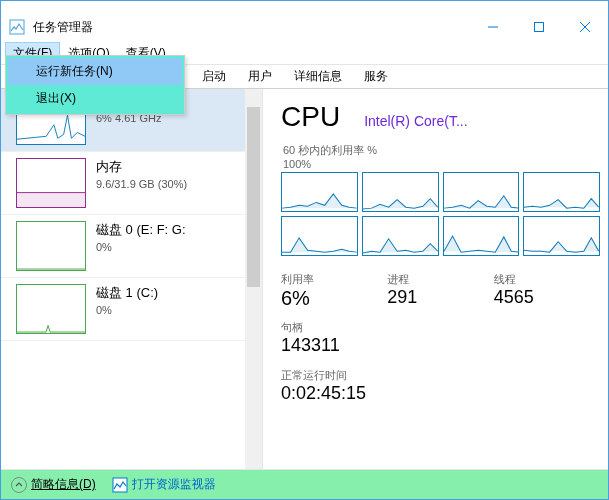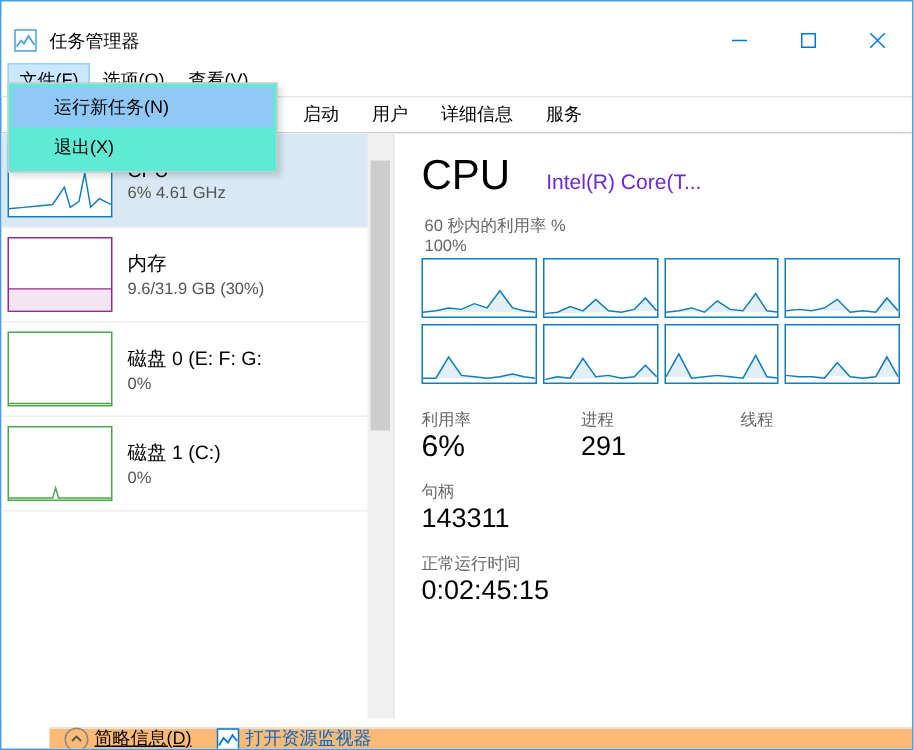--- a/index.html
+++ b/index.html
@@ -14,21 +14,21 @@
 .menu-item { padding: 3px 8px; font-size: 12px; }
 .menu-item.open { background: #cce8ff; border: 1px solid #99d1ff; padding: 2px 7px; }
 .dropdown { position: absolute; top: 54px; left: 4px; background: #5eead4; border: 1px solid #cccccc; box-shadow: 2px 2px 4px rgba(0,0,0,0.15); z-index: 100; min-width: 180px; padding: 2px; }
 .dropdown-item { padding: 5px 28px 5px 28px; font-size: 12px; }
 .dropdown-item.hover { background: #90c8f6; }
 .tabbar { height: 24px; display: flex; align-items: center; padding-left: 4px; border-bottom: 1px solid #d0d0d0; position: relative; }
 .tab { padding: 3px 10px; font-size: 12px; border: 1px solid transparent; }
 .tab.active { border: 1px solid #d0d0d0; border-bottom: 1px solid #fff; background: #fff; margin-bottom: -1px; }
 .content { display: flex; height: calc(100% - 32px - 22px - 24px - 30px); }
 .sidebar { width: 262px; border-right: 1px solid #e5e5e5; overflow-y: auto; background: #fff; }
-.side-item { display: flex; align-items: center; padding: 6px 4px; border-bottom: 1px solid #f0f0f0; }
+.side-item { display: flex; align-items: flex-start; padding: 6px 15px; border-bottom: 1px solid #f0f0f0; }
 .side-item.selected { background: #d9e8f4; }
 .mini-chart { width: 70px; height: 50px; border: 1px solid #117dbb; margin-right: 10px; position: relative; background: #fff; overflow: hidden; }
 .mini-chart.mem { border-color: #952a8e; }
 .mini-chart.disk { border-color: #4ca64c; }
 .mini-chart.eth { border-color: #a05a2c; }
 .mini-chart svg { width: 100%; height: 100%; }
 .side-text { flex: 1; }
 .side-title { font-size: 13px; margin-bottom: 2px; }
 .side-sub { font-size: 11px; color: #555; }
 .detail { flex: 1; padding: 12px 8px 8px 18px; overflow: hidden; }
@@ -37,21 +37,21 @@
 .detail-model { font-size: 14px; color: #6d28d9; }
 .chart-label-row { display: flex; justify-content: space-between; font-size: 11px; color: #666; margin-bottom: 2px; padding: 0 2px; flex-direction: column; }
 .cpu-grid { display: grid; grid-template-columns: repeat(4, 1fr); grid-gap: 4px; margin-bottom: 16px; }
 .cpu-cell { height: 40px; border: 1px solid #117dbb; background: #fff; position: relative; overflow: hidden; }
 .cpu-cell svg { width: 100%; height: 100%; }
 .stats { display: grid; grid-template-columns: 1fr 1fr 1fr; row-gap: 10px; }
 .stat-label { font-size: 11px; color: #666; }
 .stat-value { font-size: 20px; font-weight: 400; }
 .stat-value.sm { font-size: 18px; }
 .uptime-block { margin-top: 12px; }
-.statusbar { height: 14px; border-top: 1px solid #e5e5e5; display: flex; align-items: center; padding: 0 10px; gap: 16px; background: #fdba74; position: absolute; bottom: 0; left: 0; right: 0; margin-left: 32px; }
+.statusbar { height: 30px; border-top: 1px solid #e5e5e5; display: flex; align-items: center; padding: 0 10px; gap: 16px; background: #86efac; position: absolute; bottom: 0; left: 0; right: 0; }
 .status-link { display: flex; align-items: center; gap: 4px; font-size: 12px; color: #000; }
 .status-link.blue { color: #0066cc; }
 .status-link u { text-decoration: underline; }
 .chev-circle { width: 16px; height: 16px; border: 1px solid #888; border-radius: 50%; display: flex; align-items: center; justify-content: center; }
 .resmon-icon { width: 16px; height: 16px; }
 .scrollbar-v { position: absolute; right: 0; top: 0; bottom: 0; width: 17px; background: #f0f0f0; }
 .scroll-thumb { position: absolute; left: 2px; right: 2px; background: #cdcdcd; border-radius: 0; }
 </style>
 </head>
 <body>
@@ -197,20 +197,21 @@
       <div>
         <div class="stat-label">利用率</div>
         <div class="stat-value">6%</div>
       </div>
       <div>
         <div class="stat-label">进程</div>
         <div class="stat-value sm">291</div>
       </div>
       <div>
         <div class="stat-label">线程</div>
+        <div class="stat-value sm">4565</div>
       </div>
       <div>
         <div class="stat-label">句柄</div>
         <div class="stat-value sm">143311</div>
       </div>
     </div>
     <div class="uptime-block">
       <div class="stat-label">正常运行时间</div>
       <div class="stat-value sm">0:02:45:15</div>
     </div>

